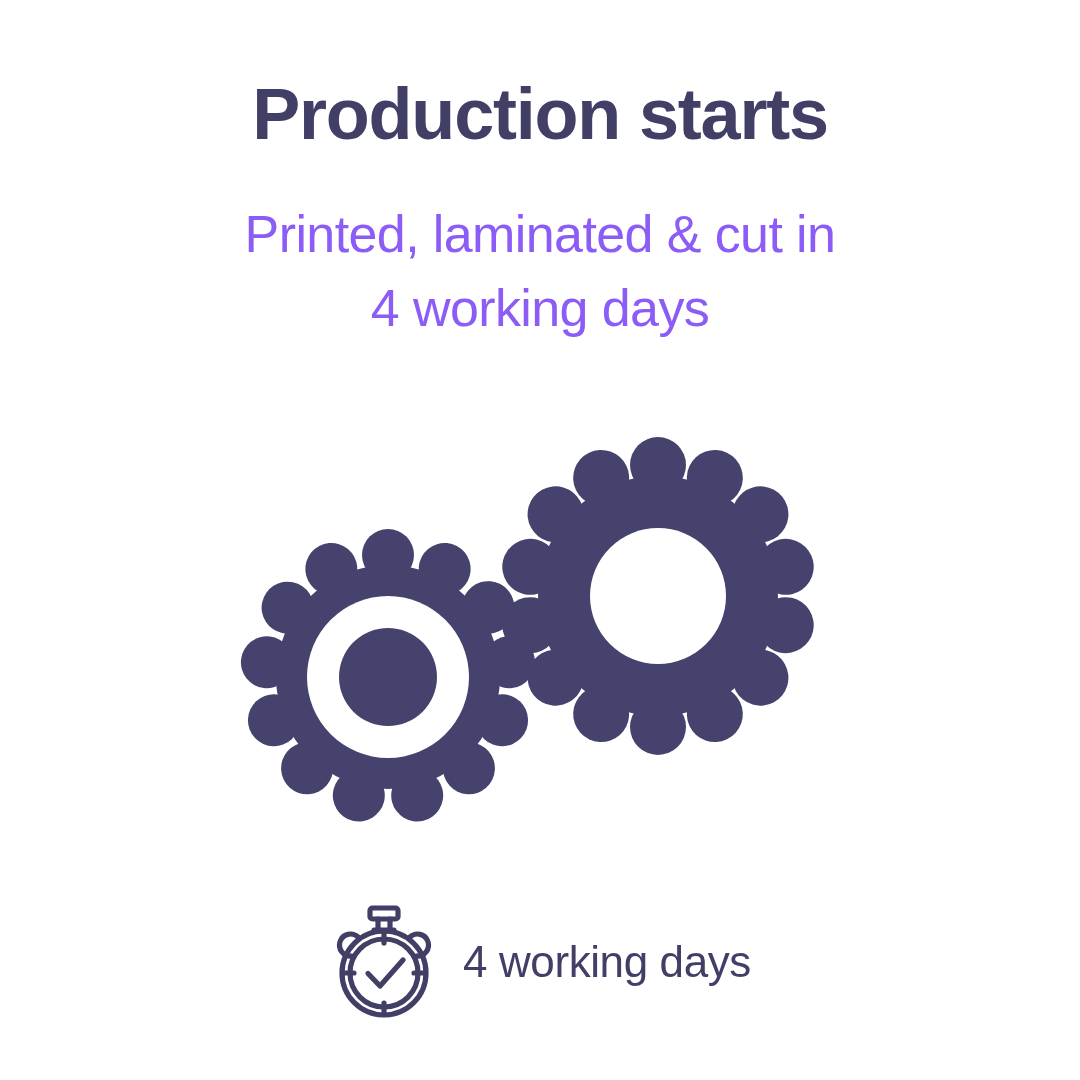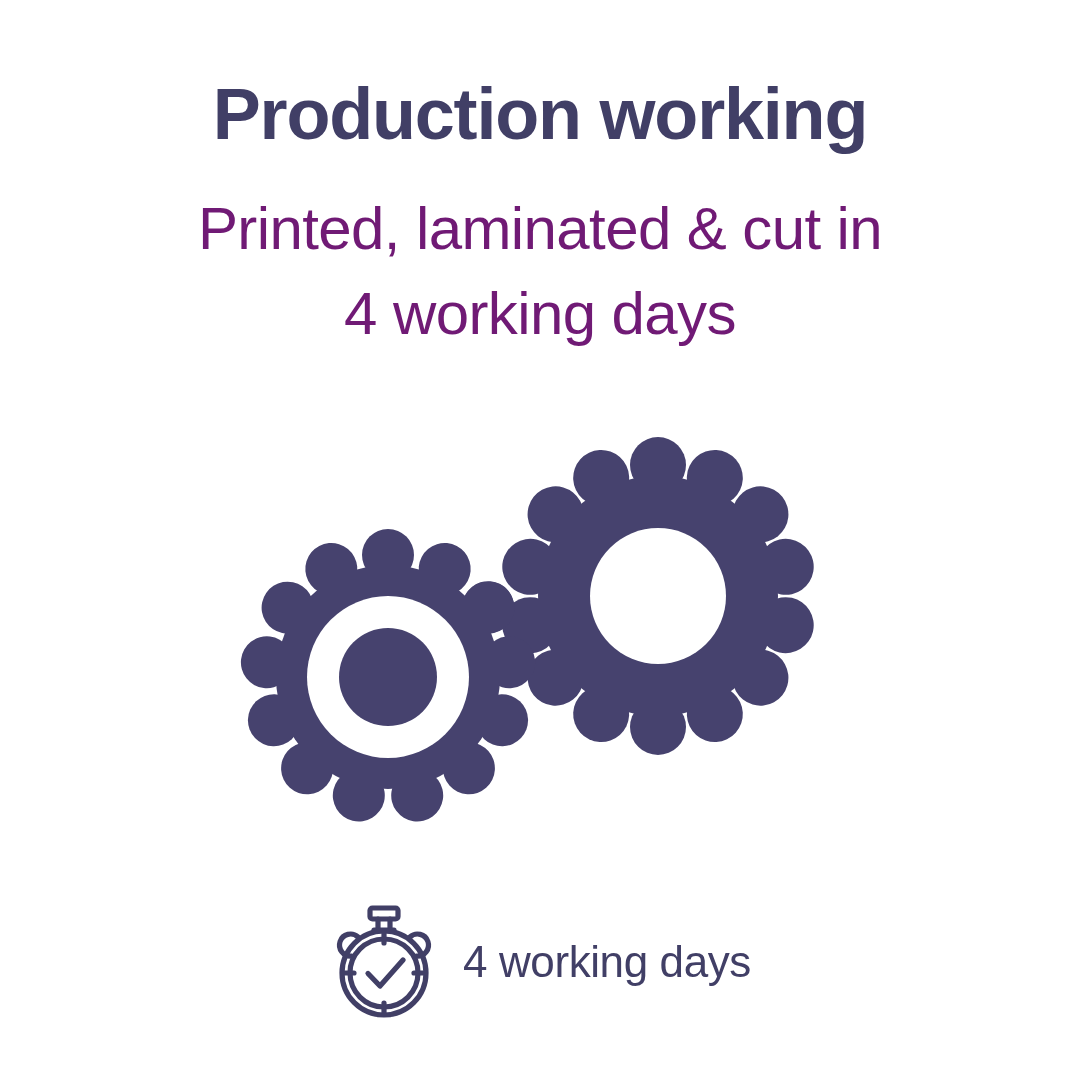--- a/index.html
+++ b/index.html
@@ -37,27 +37,27 @@
     margin: 0;
     font-size: 72px;
     line-height: 1.0;
     font-weight: 700;
     letter-spacing: -1.2px;
     color: #413F66;
     font-family: "Liberation Sans", sans-serif;
   }
 
   .subtitle {
-    margin: 0;
+    margin: 12px;
     padding-top: 36px;
-    font-size: 60px;
+    font-size: 52px;
     line-height: 1.42;
     font-weight: 400;
     letter-spacing: -0.6px;
-    color: #701a75;
+    color: #8b5cf6;
     font-family: "Liberation Sans", sans-serif;
   }
   .subtitle .sub-line {
     display: block;
   }
 
   
   .gears-wrap {
     position: absolute;
     left: 0;
@@ -101,21 +101,21 @@
     font-family: "Liberation Sans", sans-serif;
     white-space: nowrap;
   }
 </style>
 </head>
 <body>
 
 <div class="card">
 
   <div class="heading-block">
-    <h1 class="page-title">Production working</h1>
+    <h1 class="page-title">Production starts</h1>
 
     <p class="subtitle">
       <span class="sub-line">Printed, laminated &amp; cut in</span>
       <span class="sub-line">4 working days</span>
     </p>
   </div>
 
   <div class="gears-wrap">
     <svg class="gears-svg" viewBox="0 0 620 400" xmlns="http://www.w3.org/2000/svg">
       <defs>

